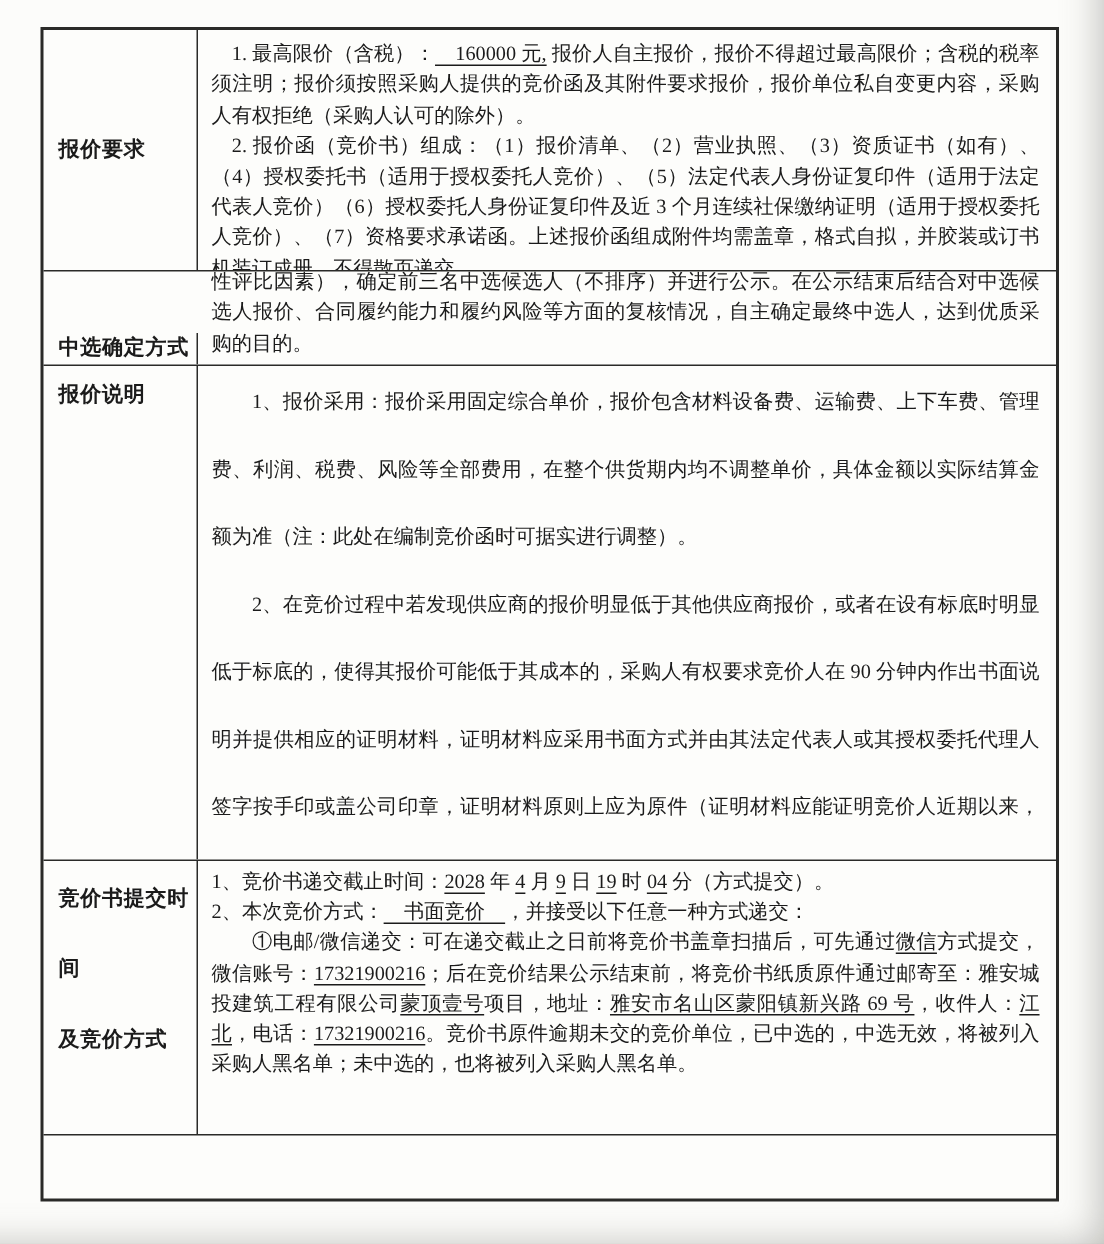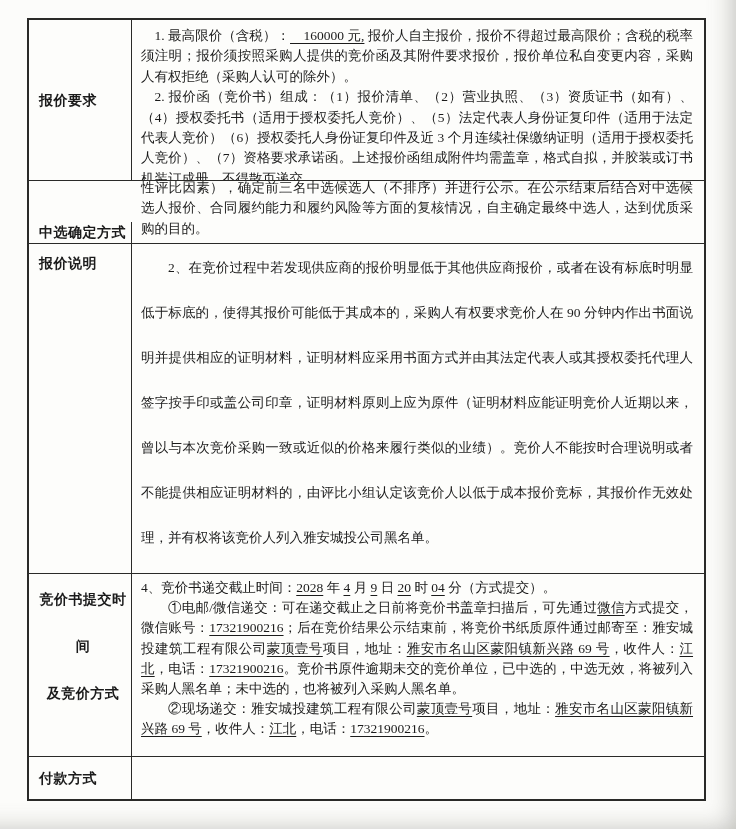--- a/index.html
+++ b/index.html
@@ -42,21 +42,21 @@
     border-right:1.5px solid #2a2a28;
     box-sizing:border-box;
     padding:0 4px 0 10px;
     font-weight:700;
     font-size:14px;
     letter-spacing:0.5px;
     display:flex;
     line-height:1.5;
   }
   .v-c{align-items:center;}
-  .v-t{align-items:flex-start;padding-top:9px;text-align:center;}
+  .v-t{align-items:flex-start;padding-top:9px;}
   .r4 .lbl{white-space:pre-line;line-height:47px;padding-top:2px;}
   .cnt{
     flex:1;
     box-sizing:border-box;
     padding:5px 11px 4px 9px;
     font-size:13.5px;
     line-height:20.4px;
     text-align:justify;
     overflow:hidden;
   }
@@ -91,32 +91,32 @@
     <section class="row r2">
       <div class="lbl v-c">中选确定方式</div>
       <div class="cnt">
           <p class="para indent-1"><span>采用经评比的合理最低价法。采购人对竞价人不含税总价进行评比（税率本次不作为竞争性评比因素），确定前三名中选候选人（不排序）并进行公示。在公示结束后结合对中选候选人报价、合同履约能力和履约风险等方面的复核情况，自主确定最终中选人，达到优质采购的目的。</span></p>
         </div>
     </section>
 
     <section class="row r3">
       <div class="lbl v-t">报价说明</div>
       <div class="cnt">
+          <p class="para indent-2"><span>1、报价采用：报价采用固定综合单价，报价包含材料设备费、运输费、上下车费、管理费、利润、税费、风险等全部费用，在整个供货期内均不调整单价，具体金额以实际结算金额为准（注：此处在编制竞价函时可据实进行调整）。</span></p>
           <p class="para indent-2"><span>2、在竞价过程中若发现供应商的报价明显低于其他供应商报价，或者在设有标底时明显低于标底的，使得其报价可能低于其成本的，采购人有权要求竞价人在 90 分钟内作出书面说明并提供相应的证明材料，证明材料应采用书面方式并由其法定代表人或其授权委托代理人签字按手印或盖公司印章，证明材料原则上应为原件（证明材料应能证明竞价人近期以来，曾以与本次竞价采购一致或近似的价格来履行类似的业绩）。竞价人不能按时合理说明或者不能提供相应证明材料的，由评比小组认定该竞价人以低于成本报价竞标，其报价作无效处理，并有权将该竞价人列入雅安城投公司黑名单。</span></p>
         </div>
     </section>
 
     <section class="row r4">
       <div class="lbl v-t" style="white-space: pre-line;">竞价书提交时间
 及竞价方式</div>
       <div class="cnt">
-          <p class="para indent-0"><span>4、竞价书递交截止时间：</span><span class="u">2028</span><span> 年 </span><span class="u">4</span><span> 月 </span><span class="u">9</span><span> 日 </span><span class="u">20</span><span> 时 </span><span class="u">04</span><span> 分（方式提交）。</span></p>
+          <p class="para indent-0"><span>1、竞价书递交截止时间：</span><span class="u">2028</span><span> 年 </span><span class="u">4</span><span> 月 </span><span class="u">9</span><span> 日 </span><span class="u">19</span><span> 时 </span><span class="u">04</span><span> 分（方式提交）。</span></p>
+          <p class="para indent-0"><span>2、本次竞价方式：</span><span class="u">　书面竞价　</span><span>，并接受以下任意一种方式递交：</span></p>
           <p class="para indent-2"><span>①电邮/微信递交：可在递交截止之日前将竞价书盖章扫描后，可先通过</span><span class="u">微信</span><span>方式提交，微信账号：</span><span class="u">17321900216</span><span>；后在竞价结果公示结束前，将竞价书纸质原件通过邮寄至：雅安城投建筑工程有限公司</span><span class="u">蒙顶壹号</span><span>项目，地址：</span><span class="u">雅安市名山区蒙阳镇新兴路 69 号</span><span>，收件人：</span><span class="u">江北</span><span>，电话：</span><span class="u">17321900216</span><span>。竞价书原件逾期未交的竞价单位，已中选的，中选无效，将被列入采购人黑名单；未中选的，也将被列入采购人黑名单。</span></p>
-          <p class="para indent-2"><span>②现场递交：雅安城投建筑工程有限公司</span><span class="u">蒙顶壹号</span><span>项目，地址：</span><span class="u">雅安市名山区蒙阳镇新兴路 69 号</span><span>，收件人：</span><span class="u">江北</span><span>，电话：</span><span class="u">17321900216</span><span>。</span></p>
         </div>
     </section>
 
     <section class="row r5">
-      <div class="lbl v-c">付款方式</div>
     </section>
 
   </div>
 </div>
 
 </body></html>

